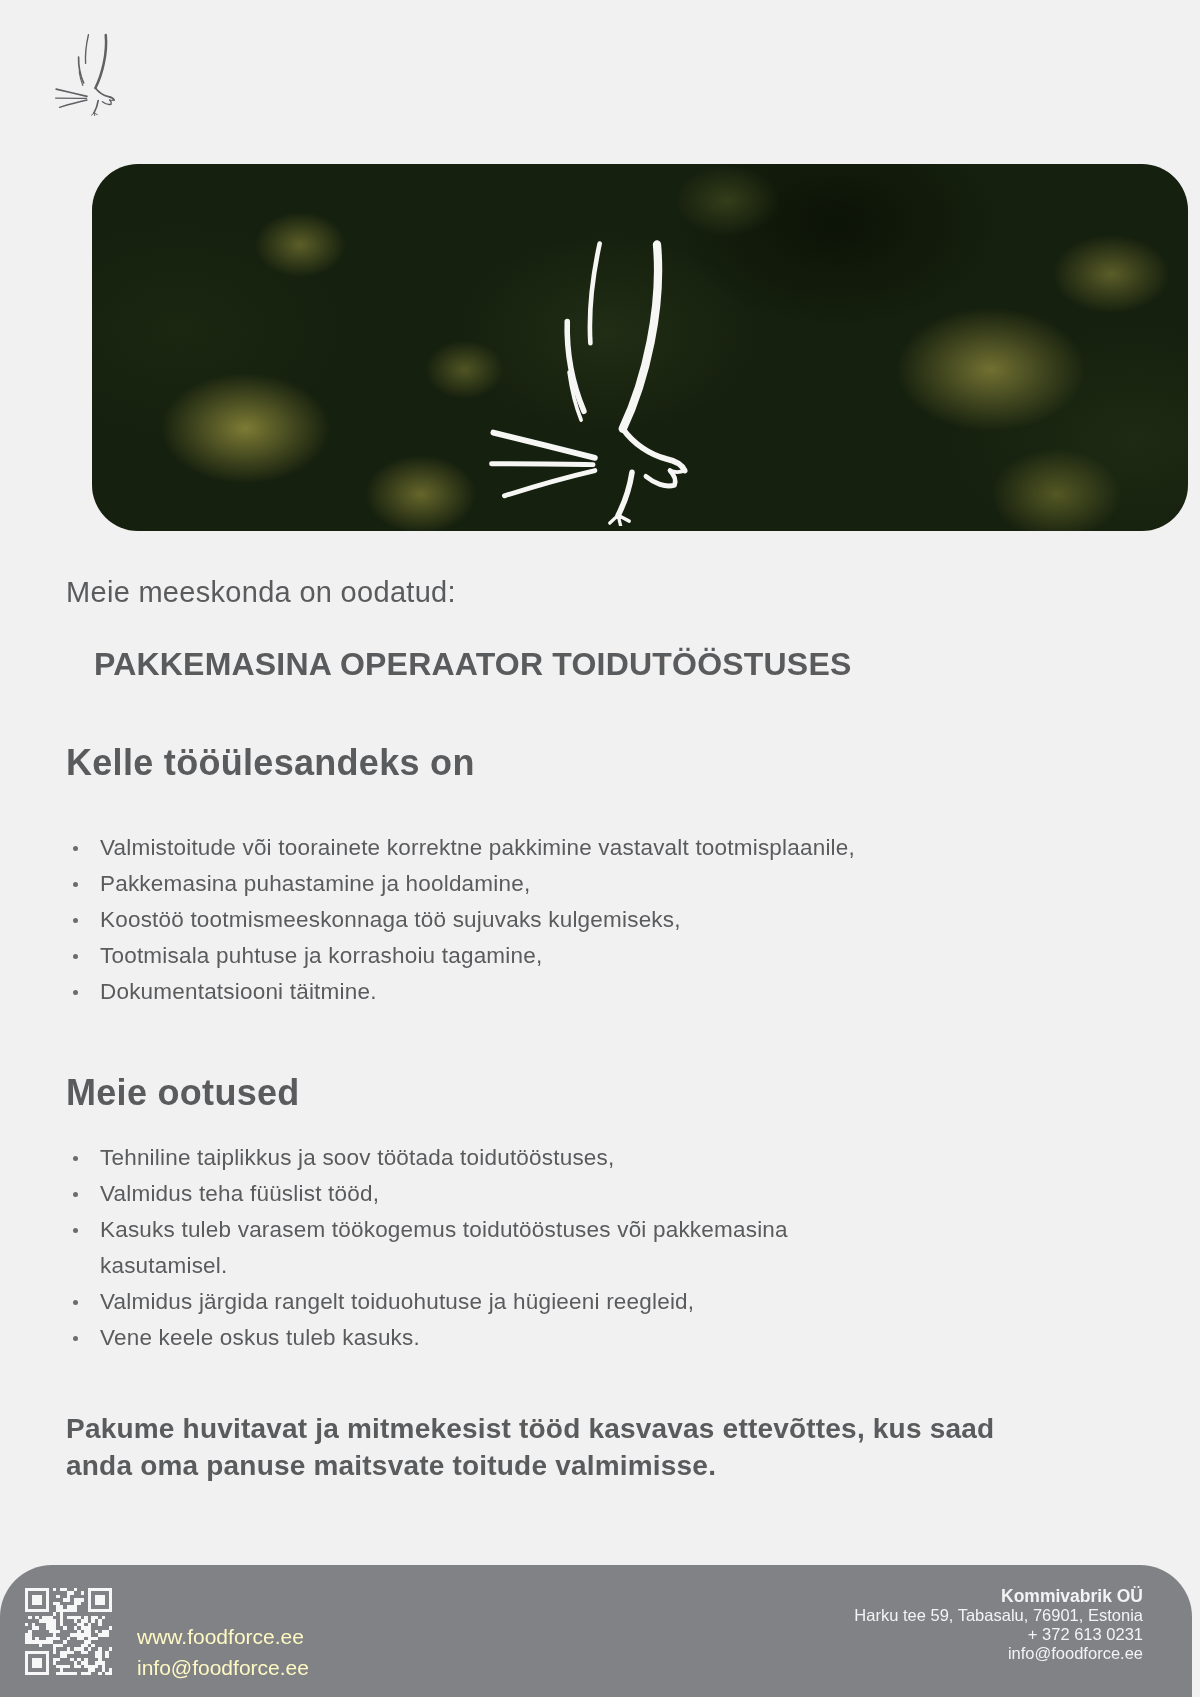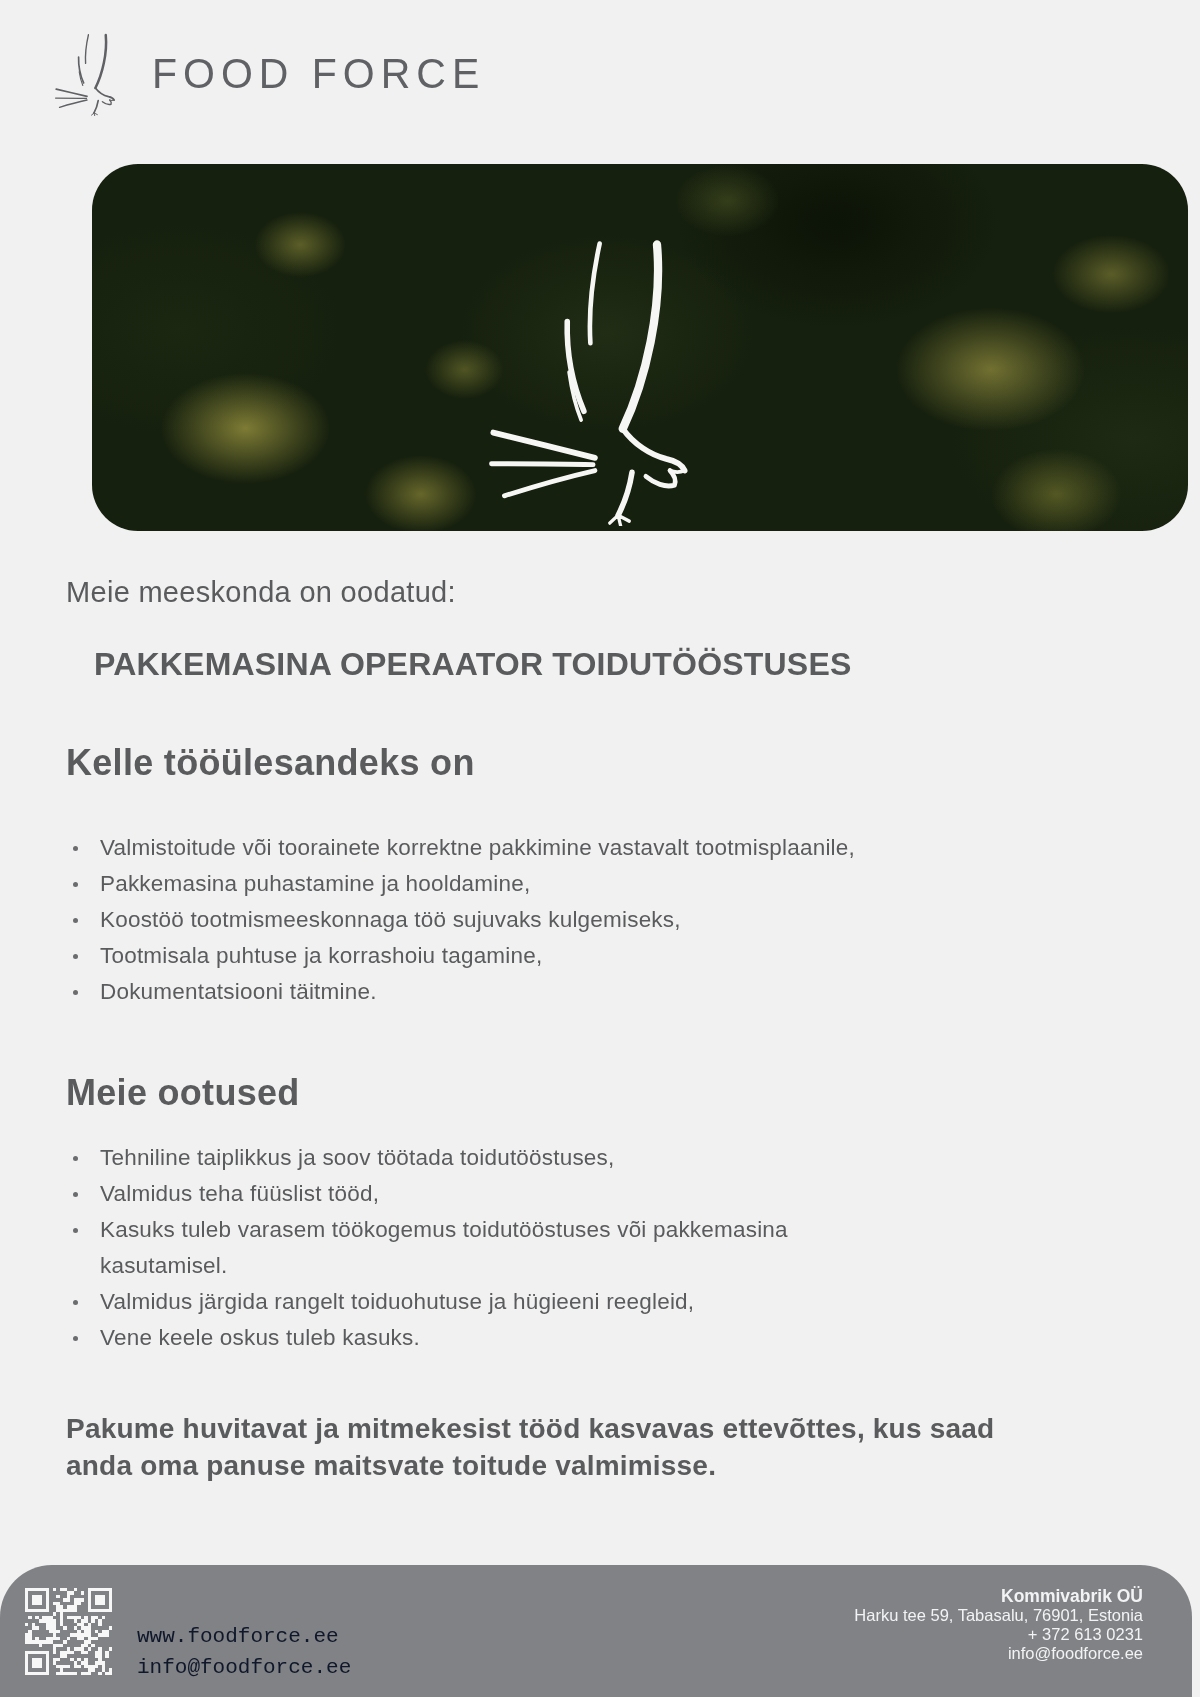--- a/index.html
+++ b/index.html
@@ -65,21 +65,21 @@
   }
 
   
   .footer{
     position:absolute;left:0;top:1565px;width:1192px;height:132px;
     background:#818285;border-radius:52px 52px 0 0;color:#f2f3f4;
   }
   .qr{position:absolute;left:25px;top:23px;width:87px;height:87px;}
   .qr svg{width:100%;height:100%;fill:#f7f7f7;}
   .footer-links{position:absolute;left:137px;top:56px;font-size:21px;line-height:31px;}
-  .footer-links .link{display:block;color:#0f172a;text-decoration:none;cursor:pointer;font-family:Liberation Mono, monospace;}
+  .footer-links .link{display:block;color:#fef9c3;text-decoration:none;cursor:pointer;}
   .company-block{
     position:absolute;right:49px;top:22px;text-align:right;
     font-size:16.5px;line-height:19px;
   }
   .company-block .company{font-weight:bold;font-size:17.5px;}
   .company-block .link{color:#f2f3f4;text-decoration:none;cursor:pointer;}
 </style>
 </head>
 <body>
 
@@ -111,21 +111,20 @@
     </symbol>
   </defs>
 </svg>
 
 <div class="page">
 
   <header class="brand-header">
     <svg class="brand-bird" viewBox="0 0 240 300" preserveAspectRatio="xMidYMid meet">
       <use href="#bird"></use>
     </svg>
-    <div class="wordmark">FOOD FORCE</div>
   </header>
 
   <figure class="hero">
     <svg class="hero-bird" viewBox="0 0 240 300" preserveAspectRatio="none">
       <use href="#bird"></use>
     </svg>
   </figure>
 
   <p class="intro">Meie meeskonda on oodatud:</p>
 

